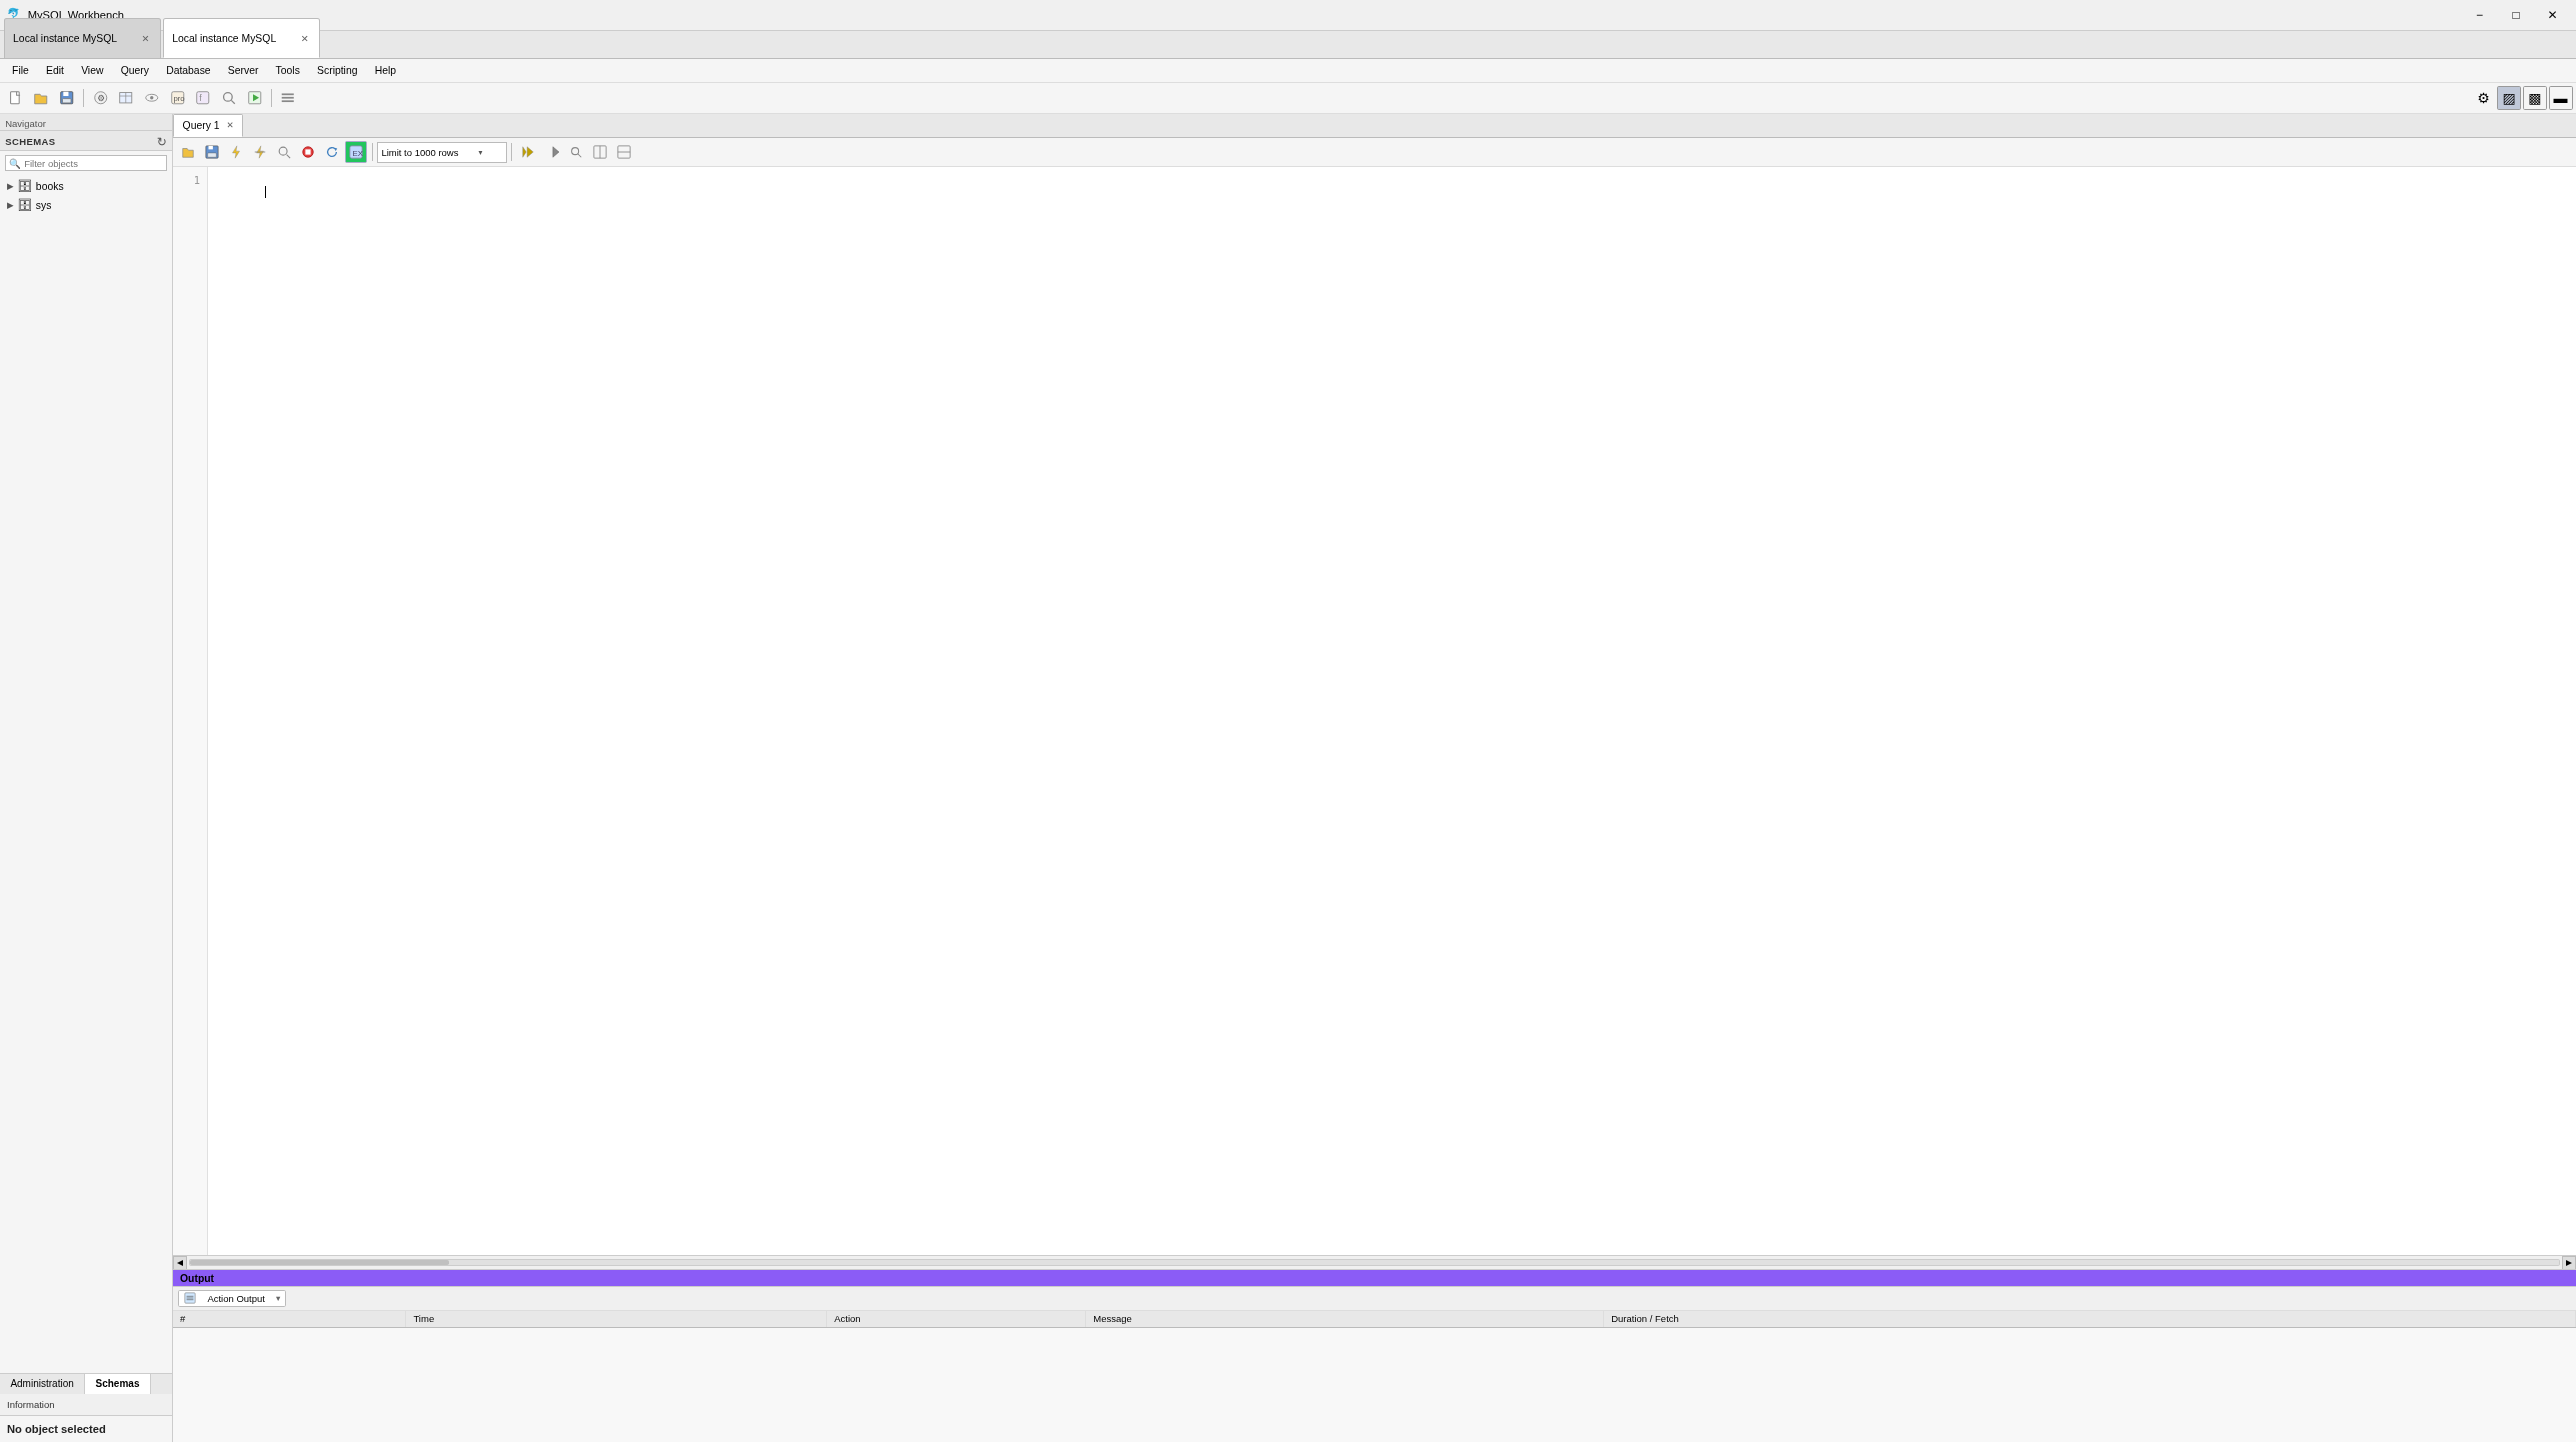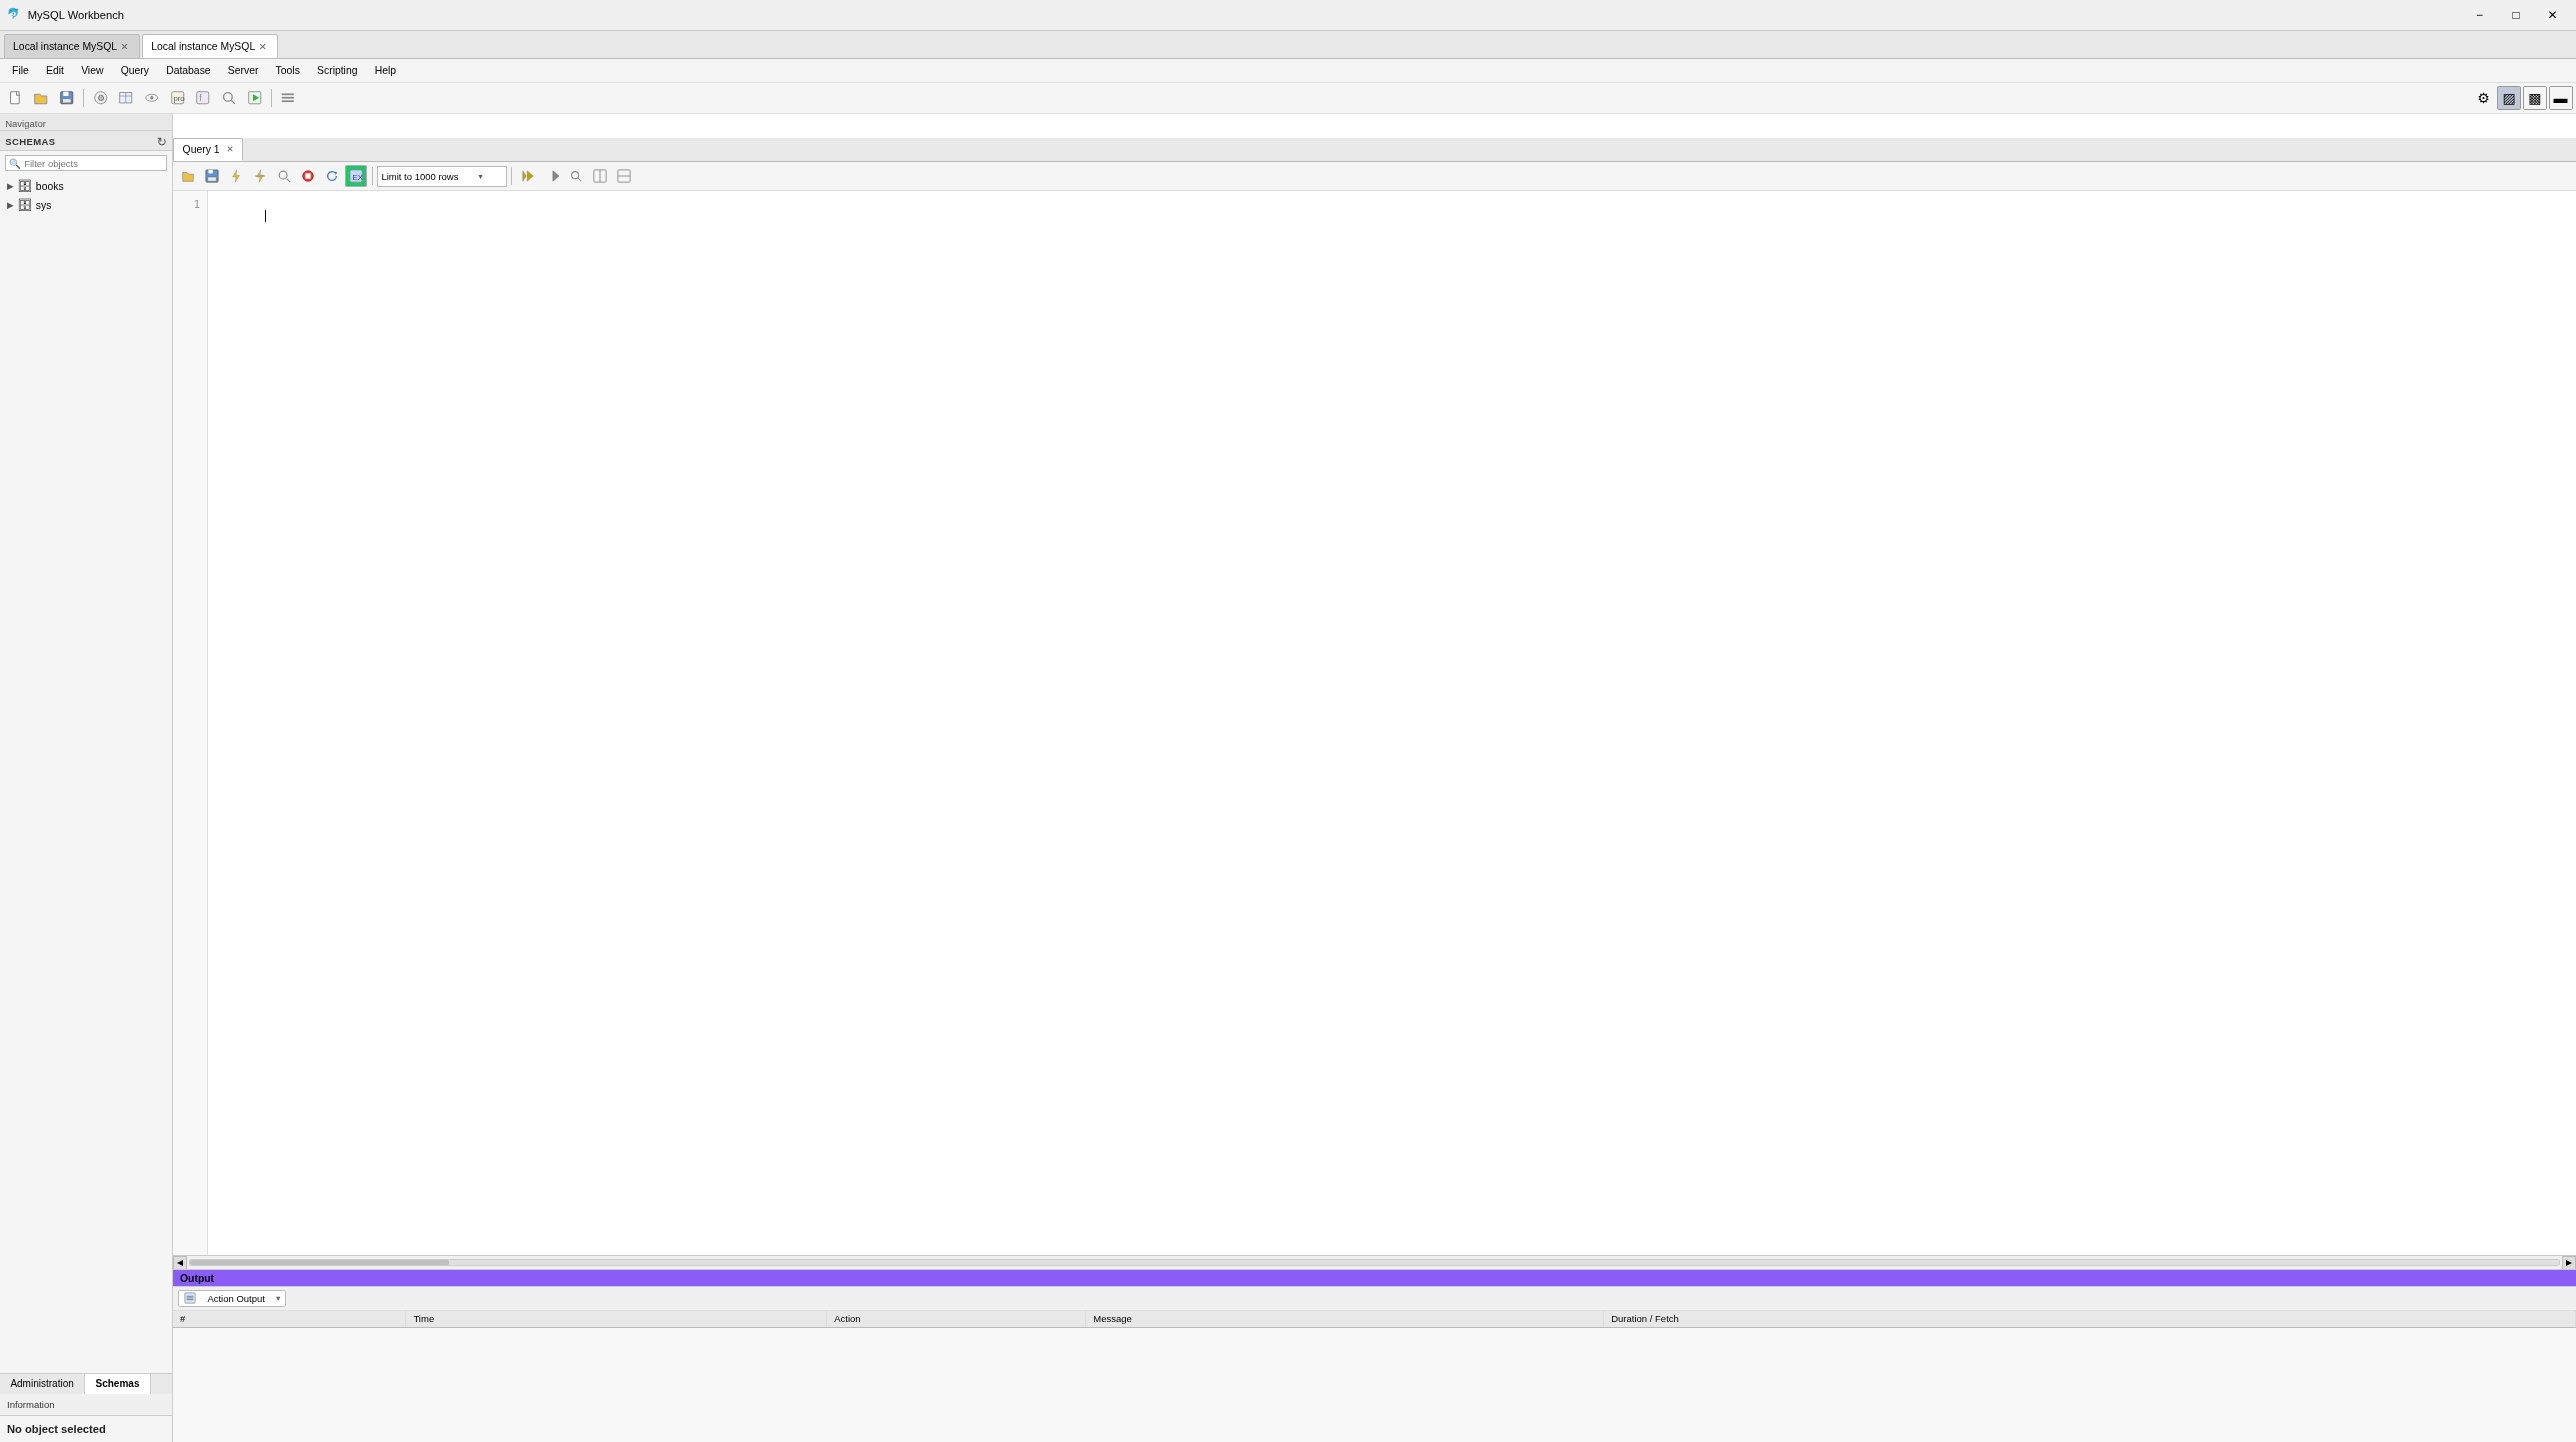--- a/index.html
+++ b/index.html
@@ -20,25 +20,25 @@
       cursor: pointer; font-size: 12px; display: flex; align-items: center; justify-content: center;
     }
 
     
     .tab-bar {
       display: flex; align-items: flex-end;
       background: #e8e8e8; height: 28px; padding: 0 3.5px;
       border-bottom: 0.9px solid #bbb;
     }
     .tab {
-      display: flex; align-items: center; gap: 0;
+      display: flex; align-items: center; gap: 21px;
       padding: 3.5px 10.4px 3.5px 8.6px; background: #d4d4d4;
       border: 0.9px solid #bbb; border-bottom: none;
       cursor: pointer; font-size: 10.4px; margin-right: 1.7px;
-      border-radius: 2.6px 2.6px 0 0; height: 24px;
+      border-radius: 2.6px 2.6px 0 0; height: 40px;
     }
     .tab.active { background: #fff; border-bottom: 0.9px solid #fff; }
     .tab-close { font-size: 9.5px; color: #666; cursor: pointer; margin-left: 3.5px; }
 
     
     .menu-bar {
       display: flex; align-items: center;
       background: #f5f5f5; height: 24px; padding: 0 3.5px;
       border-bottom: 0.9px solid #ddd;
     }
@@ -113,21 +113,20 @@
     
     .content-area {
       flex: 1; display: flex; flex-direction: column; background: #fff;
     }
 
     
     .query-tab-bar {
       display: flex; align-items: center;
       background: #e8e8e8; height: 24px;
       border-bottom: 0.9px solid #bbb;
-      margin-top: 24px;
     }
     .query-tab {
       display: flex; align-items: center; gap: 3.5px;
       padding: 2.6px 8.6px; background: #fff;
       border: 0.9px solid #bbb; border-bottom: 0.9px solid #fff;
       font-size: 10.4px; cursor: pointer; height: 22.4px;
       border-radius: 1.7px 1.7px 0 0;
     }
 
     

